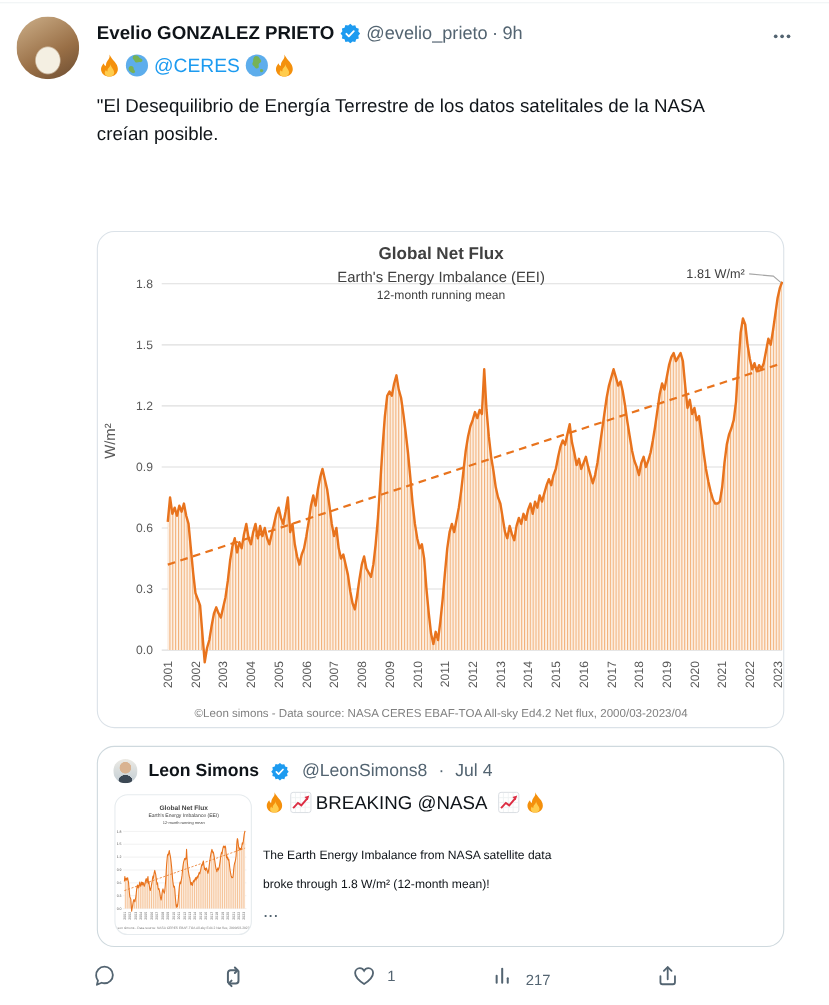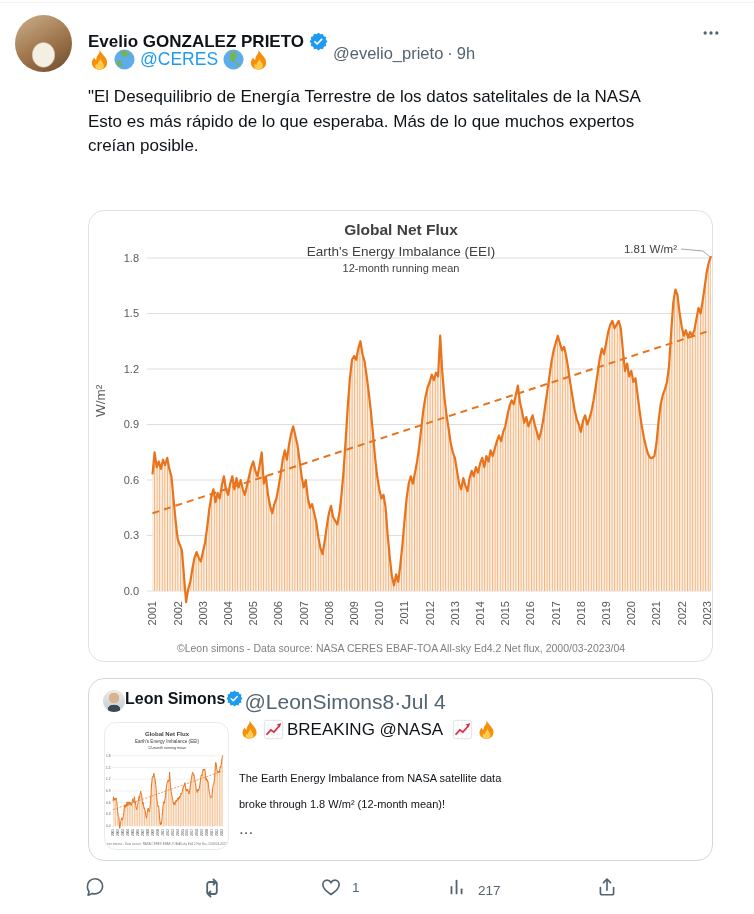--- a/index.html
+++ b/index.html
@@ -9,34 +9,34 @@
   .avatar{position:absolute;left:15px;top:15px;width:57px;height:57px;border-radius:50%;
           background:radial-gradient(ellipse 42% 46% at 50% 70%, #f4efe2 0 44%, rgba(0,0,0,0) 50%),
                      linear-gradient(150deg,#cdb08a,#996f46 60%,#6b4c31);}
   .q-avatar{width:22px;height:22px;border-radius:50%;flex:0 0 22px;
           background:radial-gradient(circle at 50% 36%, #d9b391 0 28%, rgba(0,0,0,0) 31%),
                      radial-gradient(ellipse 52% 40% at 50% 88%, #3c4854 0 52%, rgba(0,0,0,0) 56%),
                      linear-gradient(#eceae4,#c2cdd4);}
   .hdr{position:absolute;left:88px;top:20px;display:flex;align-items:center;gap:4px;white-space:nowrap;}
   .name{font-weight:700;font-size:17px;}
   .badge{display:inline-flex;margin:0 1px;}
-  .sub{color:#536471;font-size:16.5px;margin-top:24px;}
+  .sub{color:#536471;font-size:16.5px;}
   .more{position:absolute;left:701px;top:24px;width:22px;height:18px;display:flex;align-items:center;}
   .mention{position:absolute;left:88px;top:48px;display:flex;align-items:center;gap:2px;font-size:17.5px;}
   .mention .link{margin:0 2px;}
   .emoji{display:inline-flex;}
   .link{color:#1d9bf0;text-decoration:none;cursor:pointer;}
   .body{position:absolute;left:88px;top:85px;width:628px;font-size:17px;line-height:24.5px;}
   .chart-card{position:absolute;left:88px;top:210px;width:623px;height:450px;border:1px solid #dbe2e8;
               border-radius:16px;background:#fff;overflow:hidden;}
   .quote-card{position:absolute;left:88px;top:678px;width:623px;height:181px;border:1px solid #cfd9de;
               border-radius:16px;background:#fff;}
-  .q-hdr{position:absolute;left:14px;top:11px;display:flex;align-items:flex-start;gap:0;white-space:nowrap;}
+  .q-hdr{position:absolute;left:14px;top:11px;display:flex;align-items:center;gap:10px;white-space:nowrap;}
   .q-name{font-weight:700;font-size:16px;}
-  .q-sub{color:#536471;font-size:21px;}
+  .q-sub{color:#536471;font-size:16px;}
   .thumb{position:absolute;left:15px;top:43px;width:123px;height:126px;border:1px solid #e6ebee;
          border-radius:12px;overflow:hidden;background:#fff;}
   .q-line1{position:absolute;left:150px;top:40px;display:flex;align-items:center;gap:3px;font-size:17px;}
   .q-text{position:absolute;left:150px;top:86px;width:480px;font-size:11px;line-height:26px;}
   .q-dots{position:absolute;left:150px;top:140px;font-size:17px;color:#536471;}
   .actions{position:absolute;left:84px;top:876px;width:560px;height:28px;color:#536471;}
   .act{position:absolute;top:0;display:flex;align-items:center;gap:10px;cursor:pointer;color:#536471;}
   .act .cnt{font-size:13.5px;color:#536471;}
   .a-reply{left:0;} .a-repost{left:116px;} .a-like{left:236px;} .a-views{left:362px;align-items:flex-end;} .a-share{left:512px;}
   svg{display:block;}
@@ -97,21 +97,20 @@
     <span class="emoji">
         <svg width="23" height="23" viewBox="0 0 24 24">
           <path fill="#f4900c" d="M12 1.5c.8 3.9-1.9 5.3-2.9 8-.8 2.1.2 3.7-1.4 2.5-.9-.7-1-2.2-1-2.2C4.9 11.6 4 13.7 4 15.3 4 19.6 7.6 22.5 12 22.5s8-2.9 8-7.2C20 9.6 14.6 7.2 12 1.5z"></path>
           <path fill="#ffcc4d" d="M12.9 10.7c.3 2.6-2 3.4-2.6 5.2-.4 1.3.2 2.4-.9 1.5-.5-.4-.7-1.1-.7-1.1-.8.9-1.2 1.9-1.2 2.8 0 2.1 2 3.4 4.5 3.4s4.5-1.4 4.5-3.6c0-3.1-3-4.6-3.6-8.2z"></path>
         </svg>
       </span>
   </div>
 
   <div class="body">
     <div>"El Desequilibrio de Energía Terrestre de los datos satelitales de la NASA</div>
-    <div>Esto es más rápido de lo que esperaba. Más de lo que muchos expertos</div>
     <div>creían posible.</div>
   </div>
 
   <div class="chart-card">
     <svg id="chart-svg" width="623" height="450">
         <defs>
           <pattern id="chart-svg-st" width="2.6" height="6" patternUnits="userSpaceOnUse">
             <rect x="0" y="0" width="2.6" height="6" fill="#fdf3e9"></rect>
             <rect x="0" y="0" width="1" height="6" fill="#f2b078"></rect>
           </pattern>

